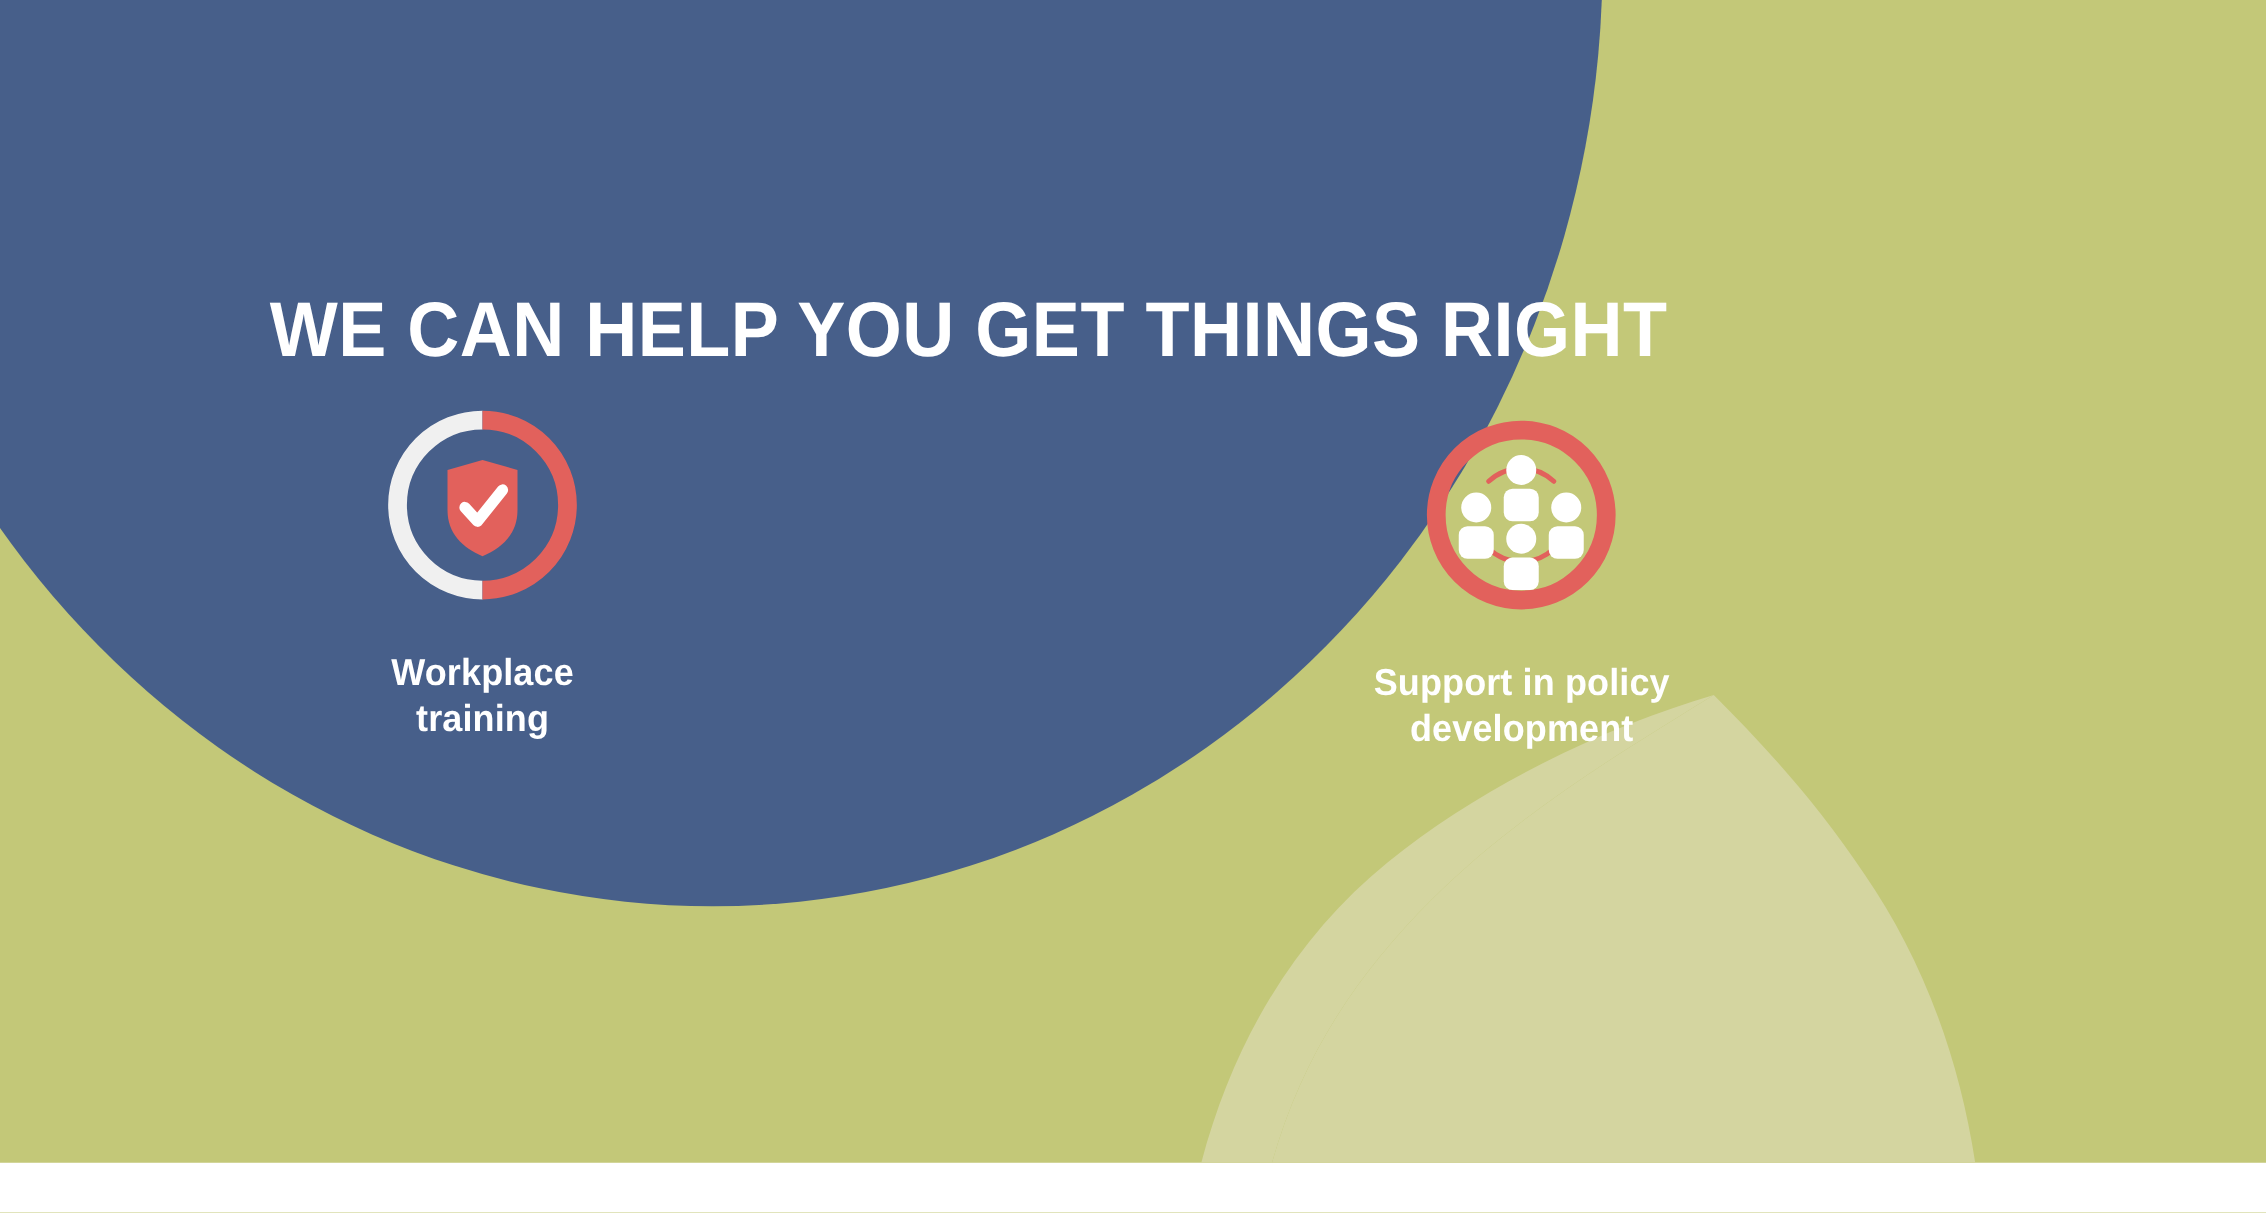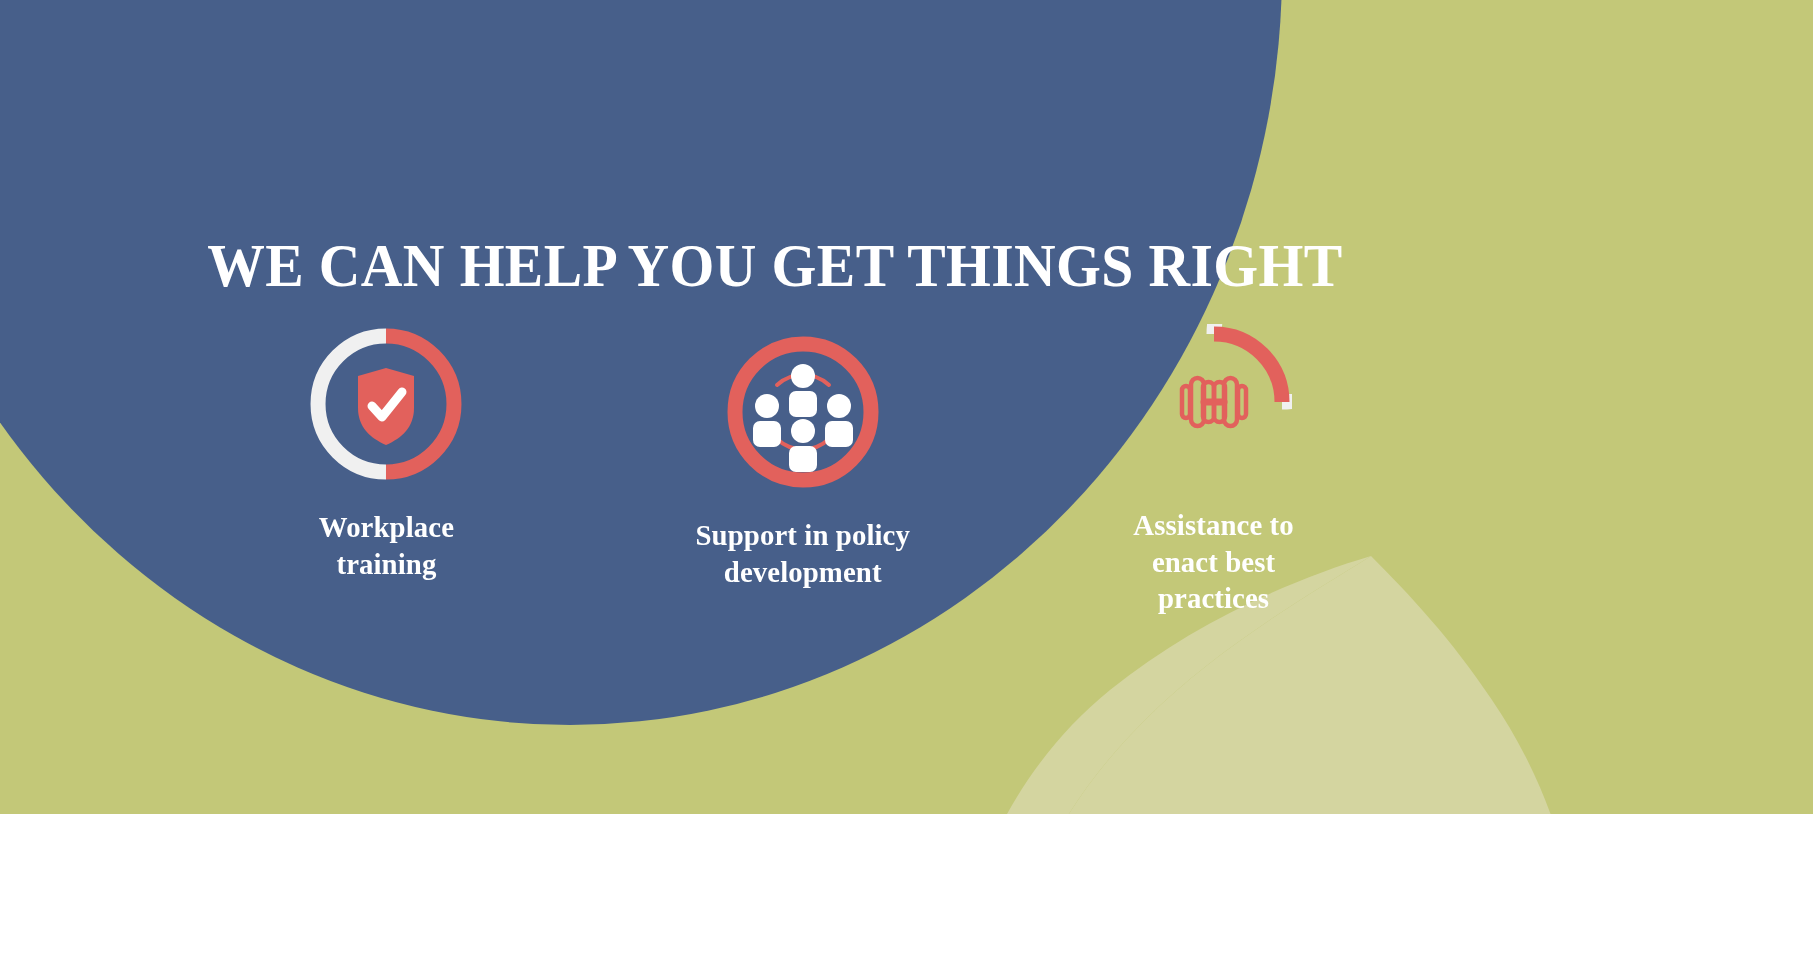--- a/index.html
+++ b/index.html
@@ -4,24 +4,23 @@
 <title>We Can Help You Get Things Right</title>
 <style>
   * { margin:0; padding:0; box-sizing:border-box; }
   html,body {
     width:1813px; height:970px;
     overflow:hidden;
     font-family:"Liberation Sans", sans-serif;
   }
   #stage {
     position:relative;
-    width:1813px; height:814px;
+    width:1813px; height:930px;
     background:#C3C878;
     overflow:hidden;
-    font-family:Liberation Serif, serif;
   }
 
   
   #bg-layer { position:absolute; inset:0; width:1813px; height:970px; }
 
   
   #headline {
     position:absolute;
     left:0; top:233px;
     width:1813px;
@@ -44,20 +43,21 @@
     width:1090px;
     display:flex;
     align-items:flex-start;
     justify-content:space-between;
   }
   .card {
     width:262px;
     display:flex;
     flex-direction:column;
     align-items:center;
+    gap:12px;
   }
   .ring-wrap {
     width:156px; height:156px;
     position:relative;
   }
   .ring-wrap svg { display:block; width:156px; height:156px; }
 
   .card-label {
     margin-top:27px;
     font-size:30px;
@@ -145,39 +145,16 @@
 
             <circle cx="78" cy="97" r="12"></circle>
             <rect x="64" y="112" width="28" height="26" rx="7"></rect>
           </g>
         </svg>
       </div>
       <div class="card-label">Support in policy
 development</div>
     </div>
 
-    <div class="card">
-      <div class="ring-wrap">
-        <svg viewBox="0 0 156 156">
-
-          <path d="M146 78 A68 68 0 1 0 78 10" fill="none" stroke="#F0F0F0" stroke-width="15"></path>
-
-          <path d="M78 10 A68 68 0 0 1 146 78" fill="none" stroke="#E2615C" stroke-width="15"></path>
-
-          <g fill="none" stroke="#E2615C" stroke-width="4.5" stroke-linecap="round" stroke-linejoin="round">
-            <rect x="46" y="62" width="8" height="32" rx="4"></rect>
-            <rect x="55" y="54" width="13" height="48" rx="6.5"></rect>
-            <rect x="67" y="58" width="11" height="40" rx="5.5"></rect>
-            <rect x="78" y="58" width="11" height="40" rx="5.5"></rect>
-            <rect x="88" y="54" width="13" height="48" rx="6.5"></rect>
-            <rect x="102" y="62" width="8" height="32" rx="4"></rect>
-            <line x1="68" y1="78" x2="88" y2="78" stroke-width="7"></line>
-          </g>
-        </svg>
-      </div>
-      <div class="card-label">Assistance to
-enact best
-practices</div>
-    </div>
 
 
   </div>
 </div>
 
 </body></html>

